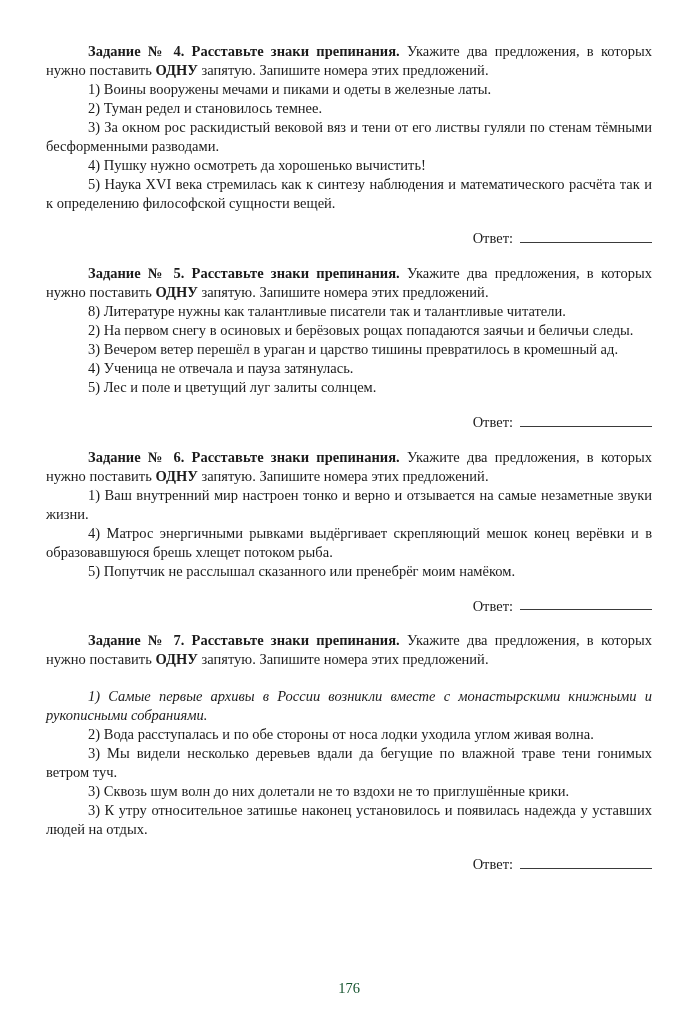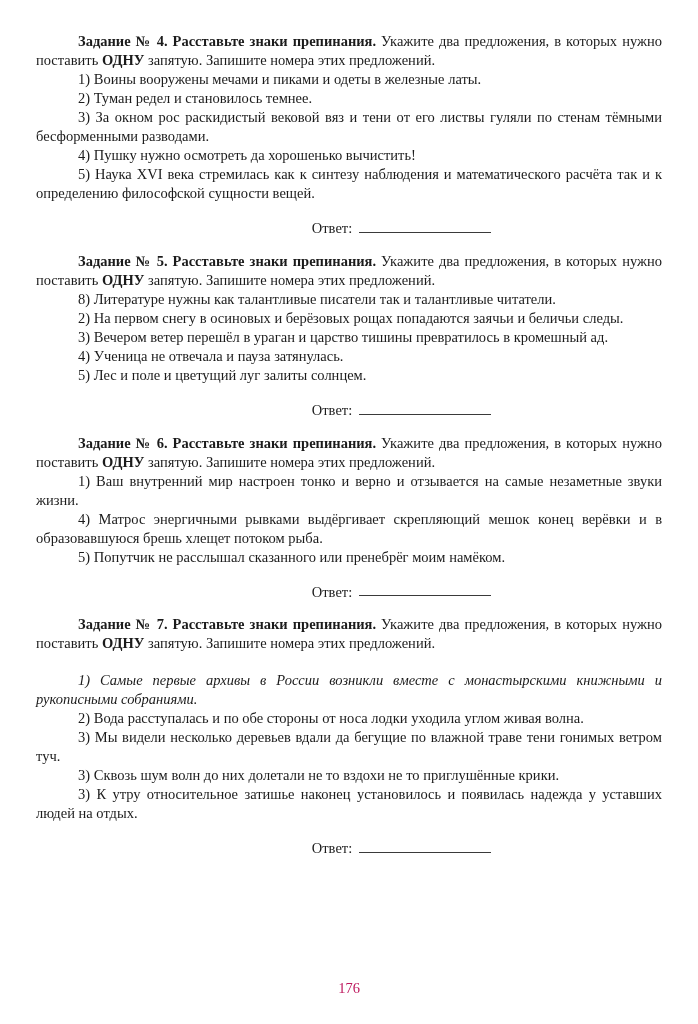--- a/index.html
+++ b/index.html
@@ -12,50 +12,50 @@
     height: 1024px;
     box-sizing: border-box;
     padding: 26px 30px 0 30px;
     font-family: "Liberation Serif", "DejaVu Serif", serif;
     font-size: 14.5px;
     line-height: 19px;
     color: #1b1b1b;
     overflow: hidden;
     position: relative;
   }
-  .task { margin: 6px; }
+  .task { margin: 16px; }
   .task + .task { margin-top: 14px; }
   .para {
     margin: 0;
     text-align: justify;
     text-indent: 42px;
   }
   .title b { font-weight: bold; }
   .item.gap-top { margin-top: 18px; font-style: italic; }
   .answer {
     margin: 15px 0 10px 105px;
-    text-align: center;
+    text-align: right;
     white-space: nowrap;
   }
   .answer-line {
     display: inline-block;
     width: 132px;
     height: 0.95em;
     margin-left: 7px;
     border-bottom: 1.2px solid #3a3a3a;
     vertical-align: baseline;
   }
   .page-number {
     position: absolute;
     left: 0;
     right: 0;
     bottom: 26px;
     text-align: center;
     font-size: 14.5px;
-    color: #be185d;
+    color: #14532d;
   }
 </style>
 </head>
 <body>
 
 <section class="task">
   <p class="para title"><b>Задание № 4. Расставьте знаки препинания.</b><span> Укажите два предложения, в которых нужно поставить </span><b>ОДНУ</b><span> запятую. Запишите номера этих предложений.</span></p>
   <p class="para item">1) Воины вооружены мечами и пиками и одеты в железные латы.</p>
   <p class="para item">2) Туман редел и становилось темнее.</p>
   <p class="para item">3) За окном рос раскидистый вековой вяз  и тени от его листвы гуляли по стенам тёмными бесформенными разводами.</p>

